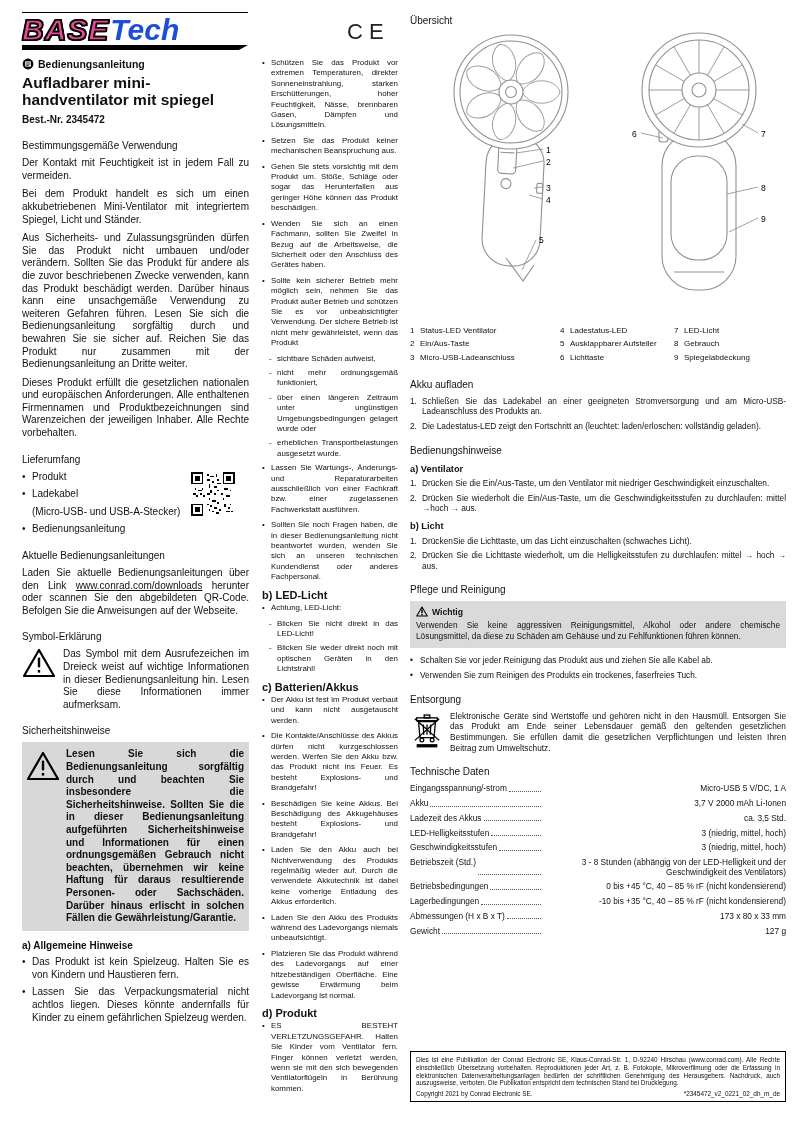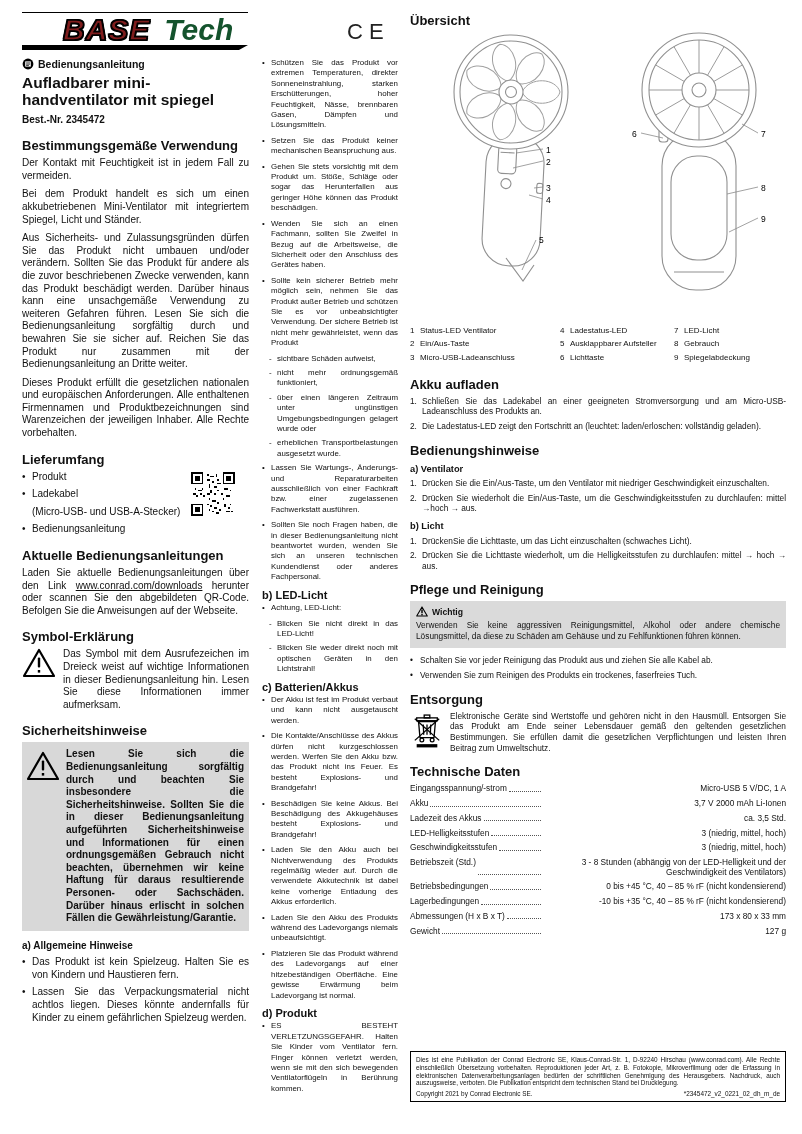--- a/index.html
+++ b/index.html
@@ -4,38 +4,38 @@
 <style>
   * { margin:0; padding:0; box-sizing:border-box; }
   html,body { background:#ffffff; }
   .page { position:relative; width:802px; height:1134px; background:#fff;
           font-family:"Liberation Sans", sans-serif; color:#111; overflow:hidden; }
 
   
   .logo { position:absolute; left:22px; top:12px; width:226px; }
   .logo-top { border-top:1.4px solid #000; margin-bottom:1px; }
   .logo-text { font-style:italic; font-weight:bold; font-size:30px; line-height:31px; white-space:nowrap; }
-  .logo-text .base { color:#7f1d1d; letter-spacing:1px;
+  .logo-text .base { color:#ec4899; letter-spacing:1px;
       -webkit-text-stroke:1.5px #000;
-      text-shadow:-1px -1px 0 #000, 1px -1px 0 #000, -1px 1px 0 #000, 1px 1px 0 #000;margin-left:41px; }
-  .logo-text .tech { color:#14532d; margin-left:14px; }
+      text-shadow:-1px -1px 0 #000, 1px -1px 0 #000, -1px 1px 0 #000, 1px 1px 0 #000; }
+  .logo-text .tech { color:#1d4ed8; margin-left:1px; }
   .logo-bar { height:5px; background:#000; clip-path:polygon(0 0,100% 0,96% 100%,0 100%); }
   .ce { position:absolute; left:347px; top:19px; font-size:22px; letter-spacing:6px; color:#222; }
 
   
   .col { position:absolute; top:58px; }
   .col1 { left:22px;  width:227px; font-size:10px;  line-height:12.6px; }
   .col2 { left:262px; width:136px; font-size:7.9px; line-height:10.4px; }
   .col3 { left:410px; top:12px; width:376px; font-size:8.3px; line-height:10.6px; }
 
   .doc-label { display:flex; align-items:center; gap:4px; font-weight:bold; font-size:10.5px; margin-bottom:3px; }
   h1.title { font-size:15.5px; line-height:17.5px; font-weight:bold; margin:2px 0 5px; }
   .bestnr { font-weight:bold; font-size:10px; margin-bottom:8px; }
 
-  h2 { font-size:13px; line-height:13px; font-weight:bold; margin:13px 0 5px; }
+  h2 { font-size:10px; line-height:13px; font-weight:normal; margin:13px 0 5px; }
   .col3 h2 { margin:12px 0 5px; }
   h2.first { margin-top:2px; }
   h3 { font-weight:bold; }
   .col1 h3 { font-size:10px; margin:9px 0 4px; }
   .col2 h3 { font-size:11px; margin:7px 0 3px; }
   .col3 h3 { font-size:9.3px; margin:7px 0 4px; }
 
   p.body { text-align:justify; margin-bottom:6px; }
   .li { position:relative; padding-left:10px; text-align:justify; margin-bottom:5px; }
   .li::before { content:"•"; position:absolute; left:0; top:0; }

